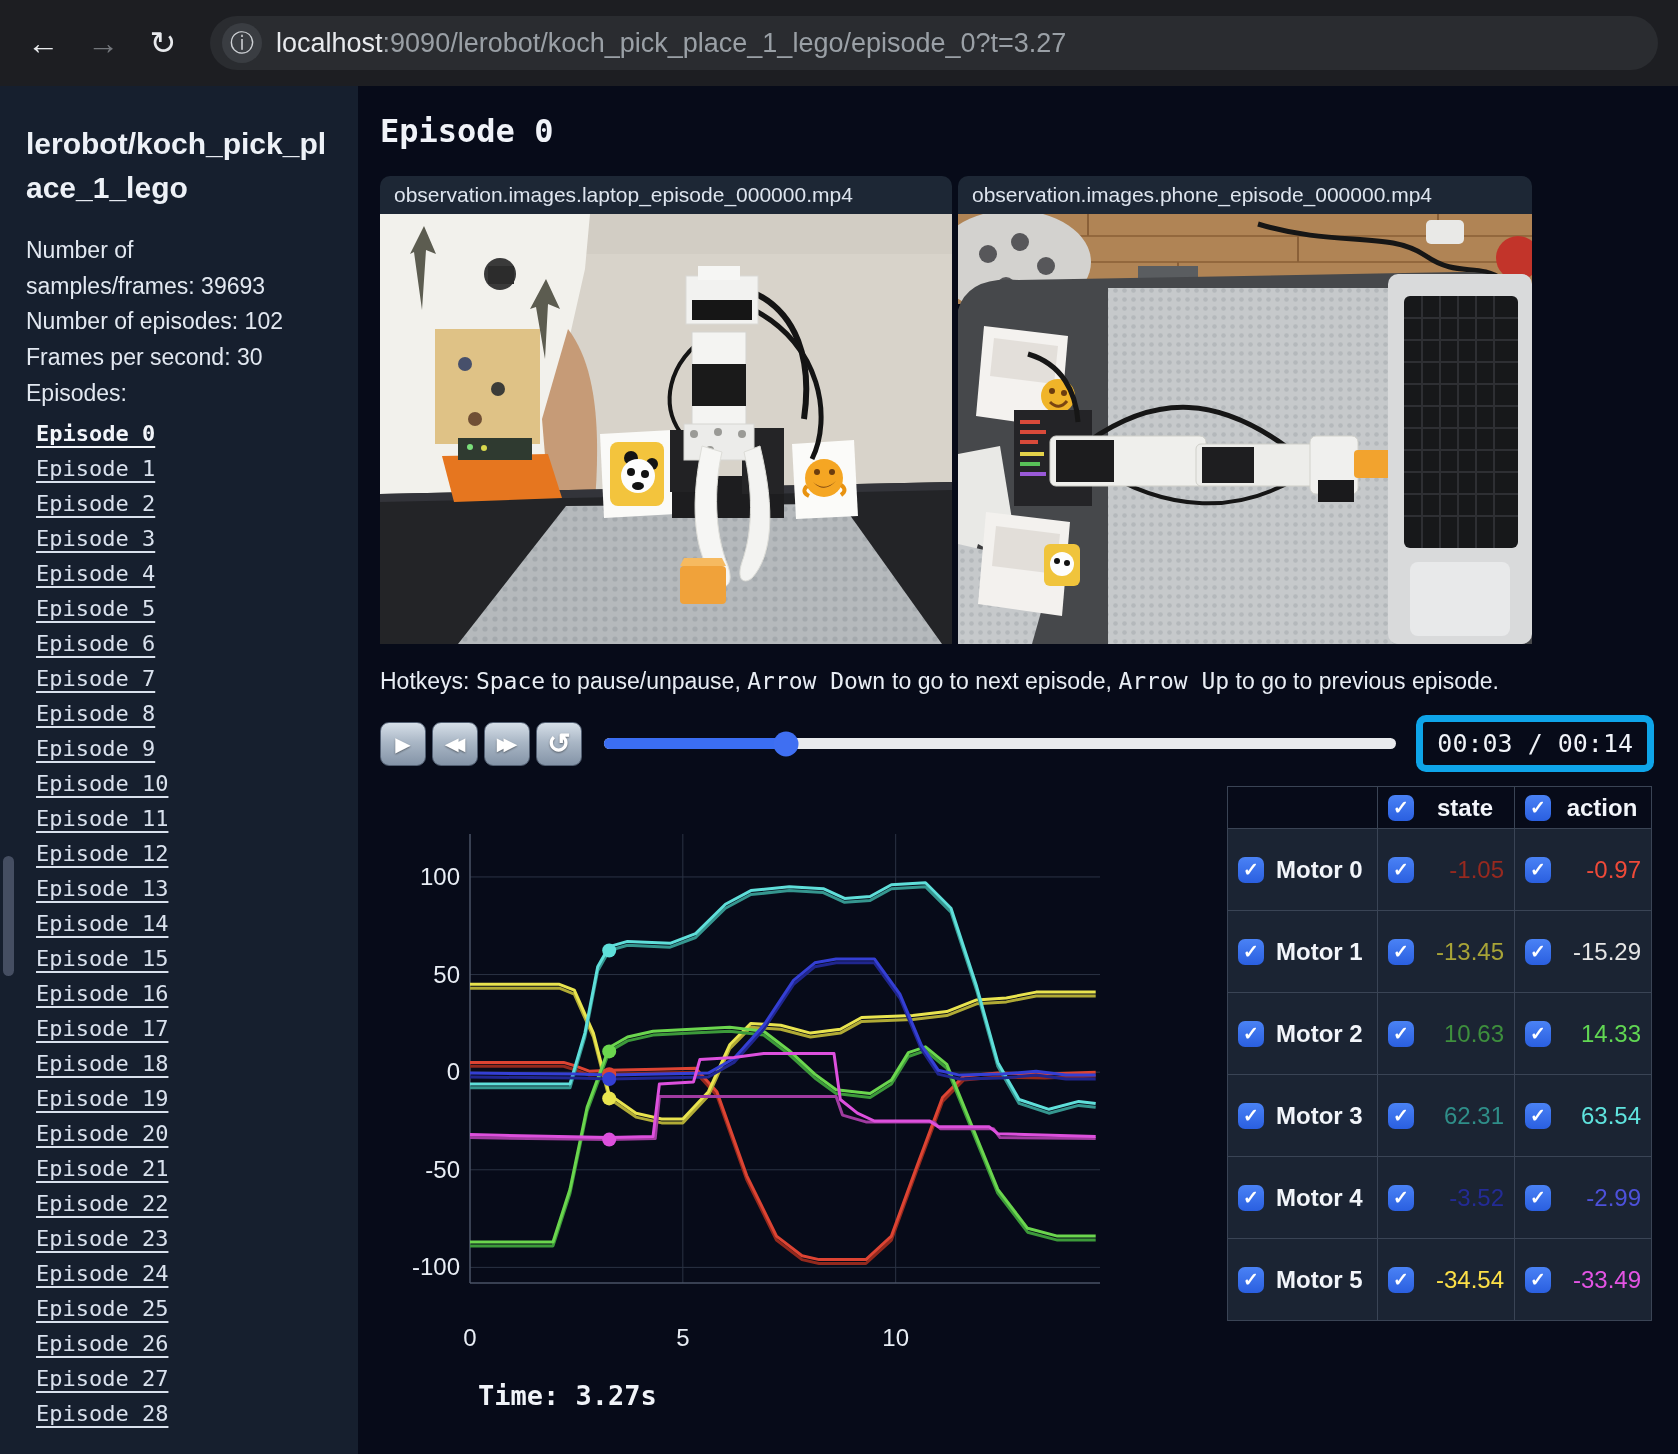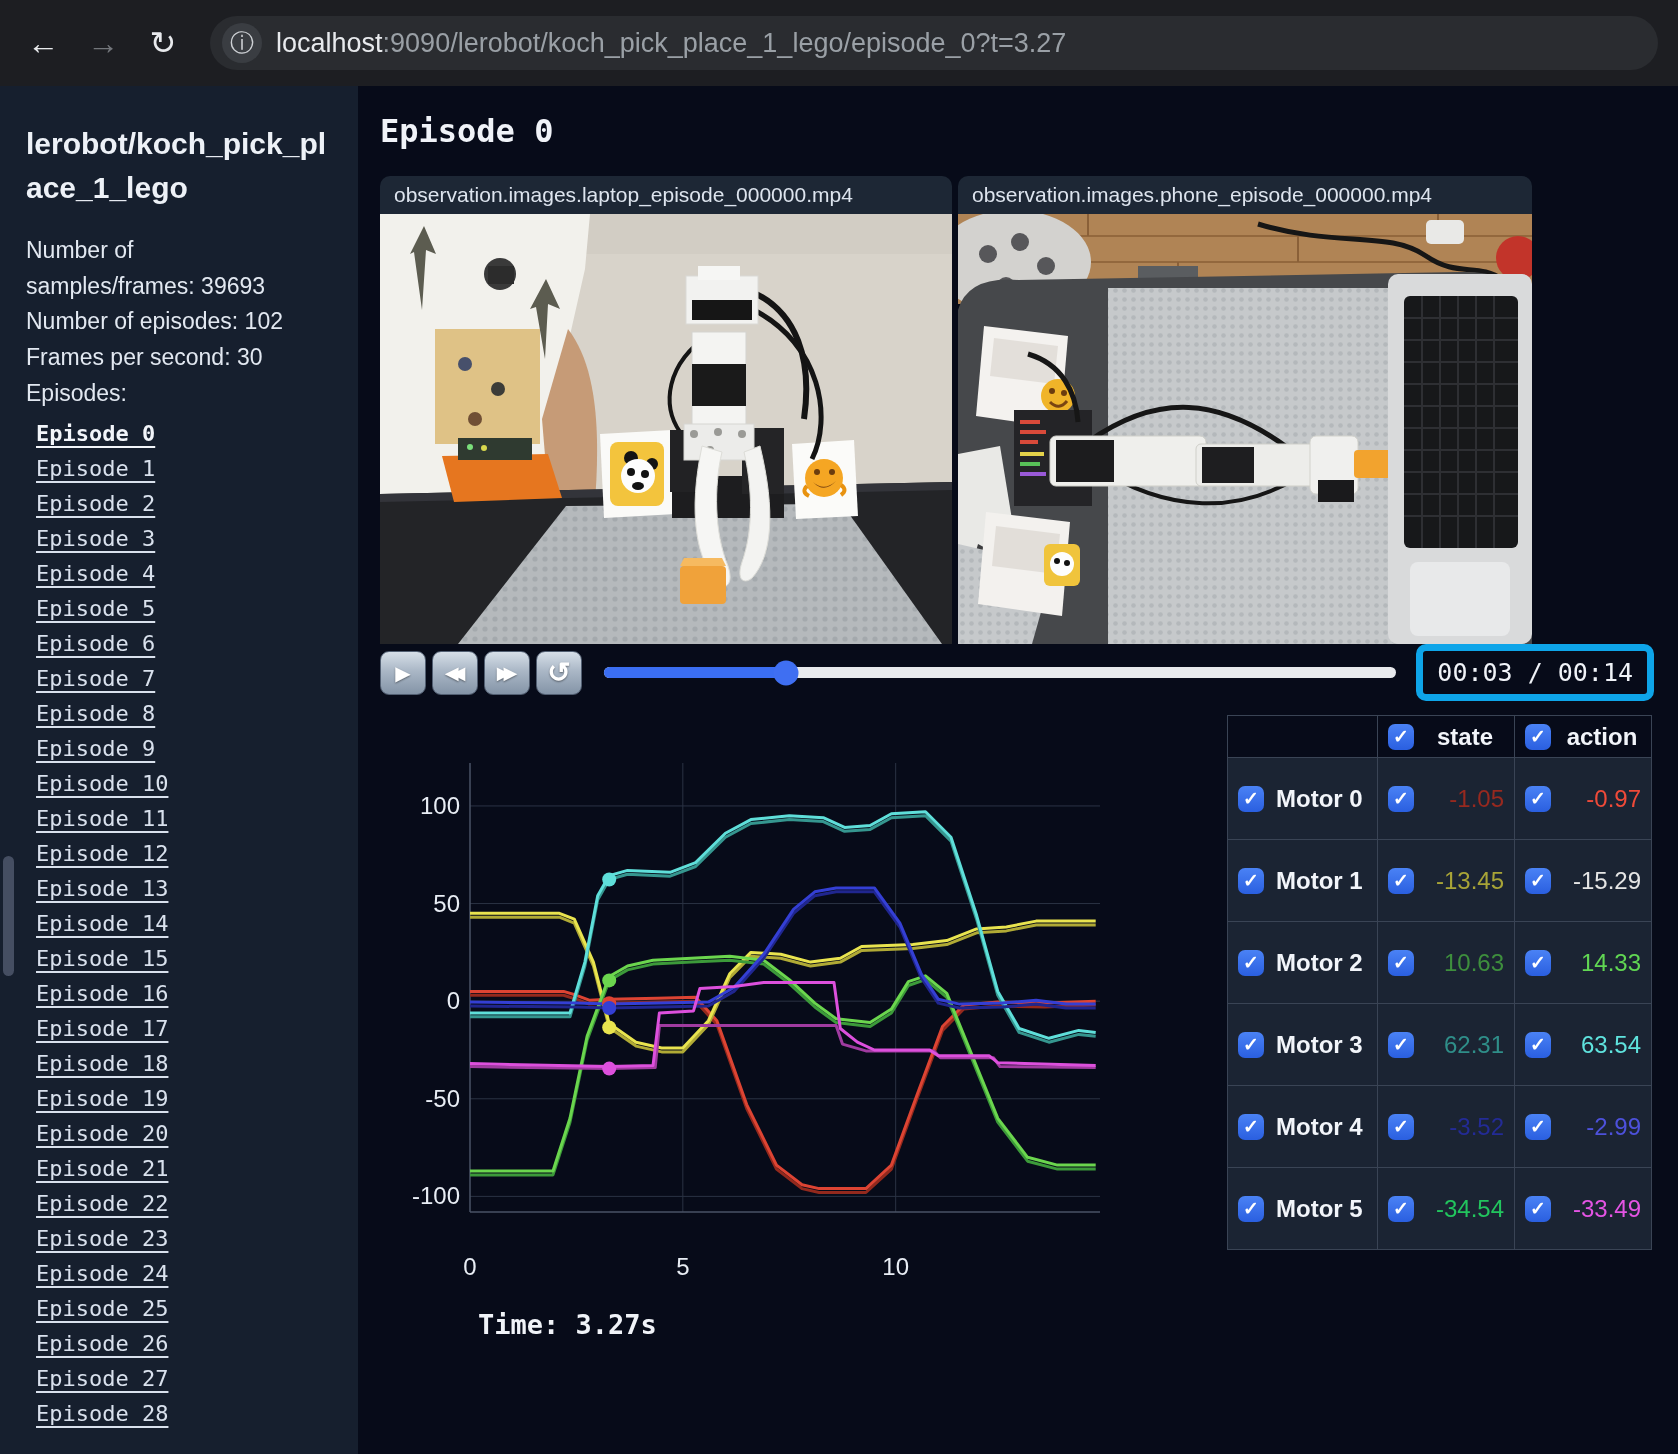--- a/index.html
+++ b/index.html
@@ -274,20 +274,21 @@
 
           <rect x="430" y="60" width="144" height="370" rx="10" fill="#d9dadb"></rect>
           <rect x="446" y="82" width="114" height="252" rx="6" fill="#17181a"></rect>
           <path d="M446,104 h114 M446,126 h114 M446,148 h114 M446,170 h114 M446,192 h114 M446,214 h114 M446,236 h114 M446,258 h114 M446,280 h114 M446,302 h114" stroke="#2e2f33" stroke-width="2"></path>
           <path d="M464,82 v252 M482,82 v252 M500,82 v252 M518,82 v252 M536,82 v252" stroke="#2e2f33" stroke-width="2"></path>
           <rect x="452" y="348" width="100" height="74" rx="8" fill="#e8e9ea"></rect>
         </svg>
       </div>
     </div>
 
+    <p class="hotkeys"><span>Hotkeys: </span><span class="key">Space</span><span> to pause/unpause, </span><span class="key">Arrow Down</span><span> to go to next episode, </span><span class="key">Arrow Up</span><span> to go to previous episode.</span></p>
 
     <div class="controls">
       <button class="ctl-btn">
           <span>▶</span>
         </button>
       <button class="ctl-btn">
           <span class="dbl">◀◀</span>
         </button>
       <button class="ctl-btn">
           <span class="dbl">▶▶</span>
@@ -465,21 +466,21 @@
             <tr>
               <td class="label-cell">
                 <div class="cellflex">
                   <span class="cb">✓</span>
                   <span class="motor-name">Motor 5</span>
                 </div>
               </td>
               <td class="vcell">
                 <div class="cellflex">
                   <span class="cb">✓</span>
-                  <span class="val" style="color: #22c55e;">-34.54</span>
+                  <span class="val" style="color: #fde047;">-34.54</span>
                 </div>
               </td>
               <td class="vcell">
                 <div class="cellflex">
                   <span class="cb">✓</span>
                   <span class="val" style="color: rgb(228, 84, 228);">-33.49</span>
                 </div>
               </td>
             </tr>
           </tbody>

